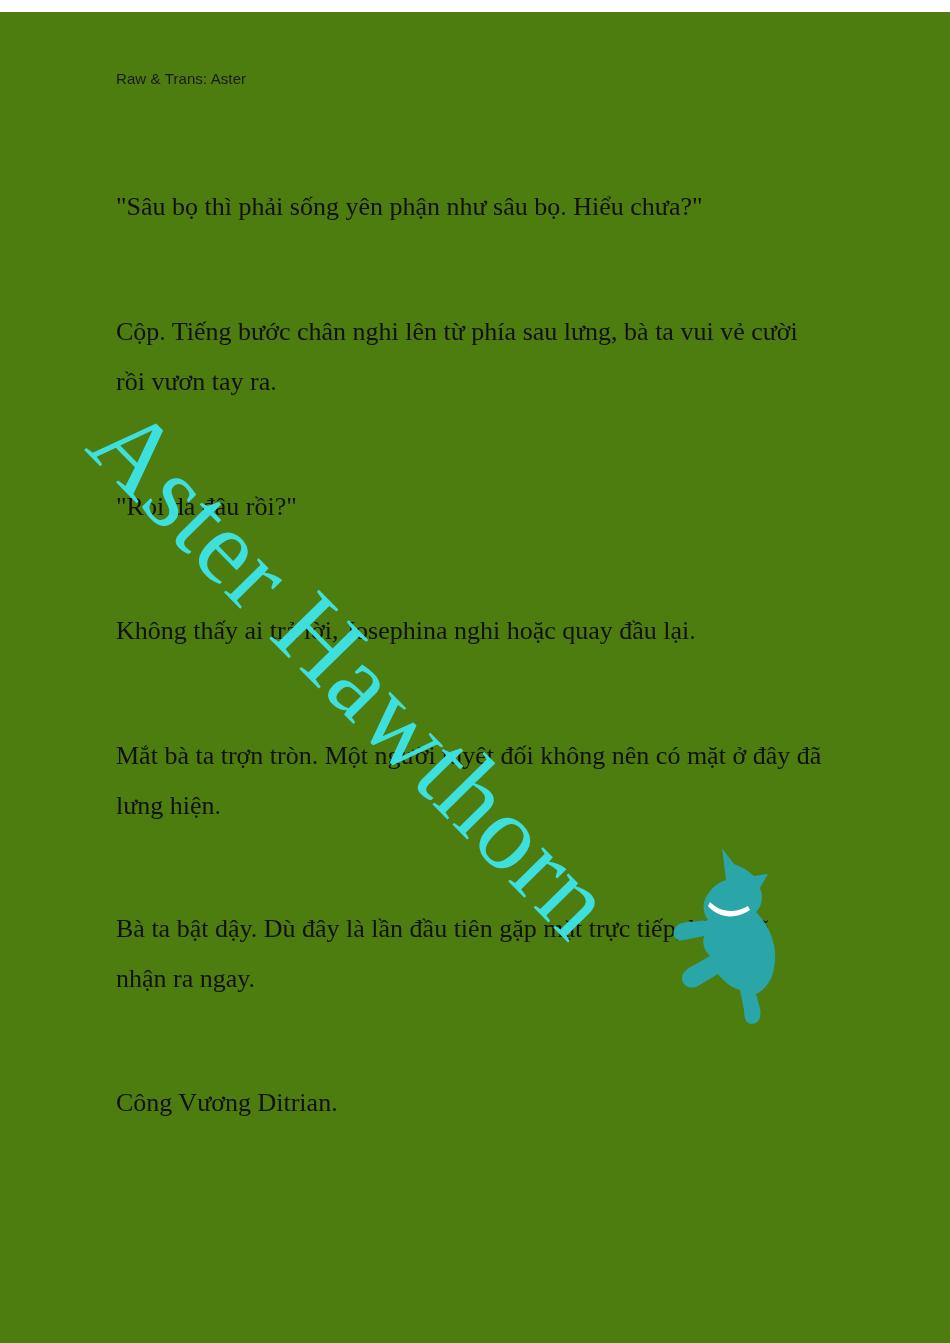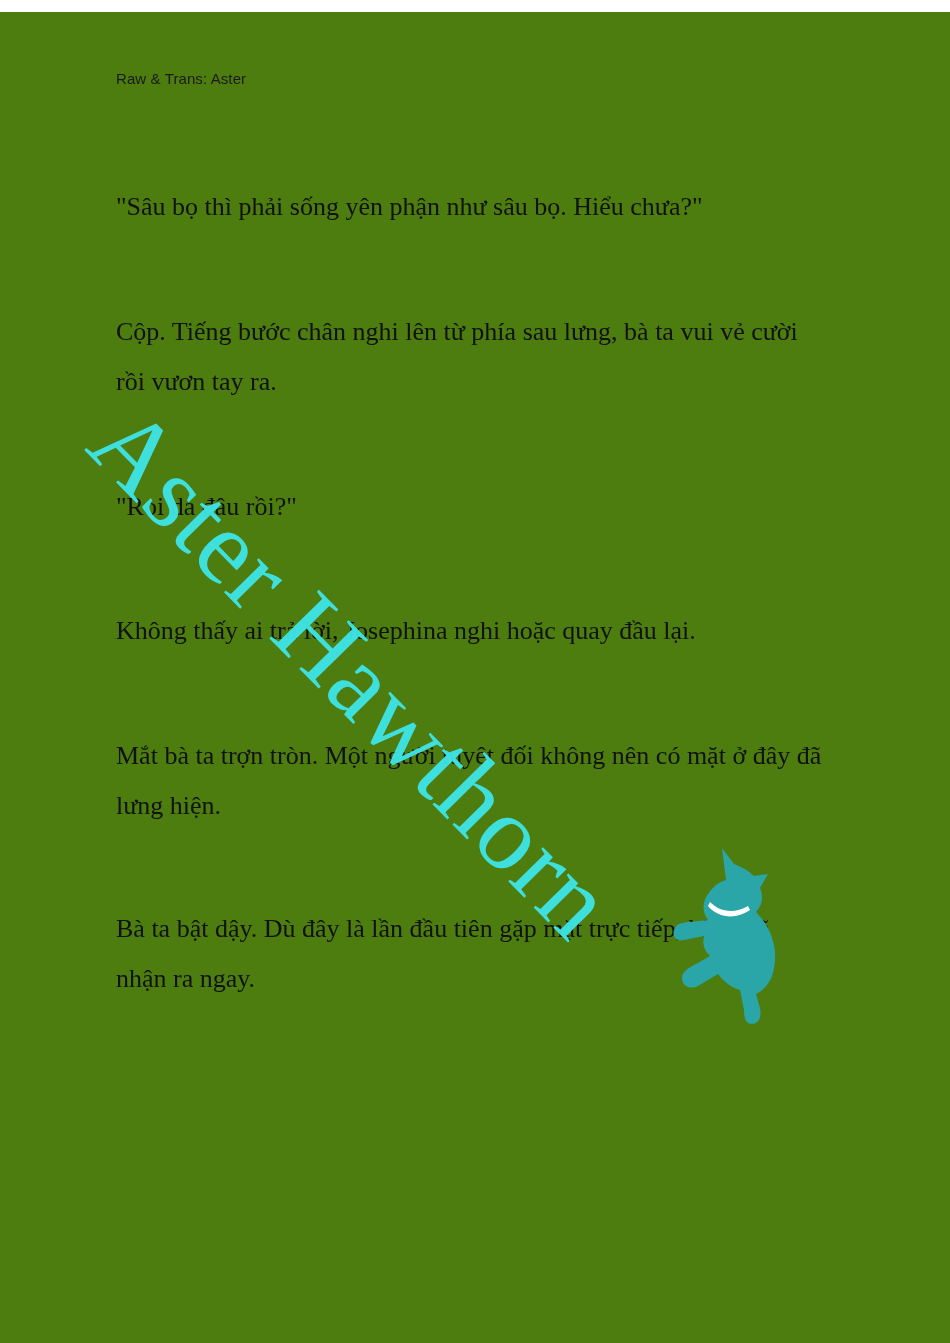--- a/index.html
+++ b/index.html
@@ -71,20 +71,21 @@
 <div class="page">
 
   <div class="header">Raw &amp; Trans: Aster</div>
 
   <p class="para" style="top:170px;">"Sâu bọ thì phải sống yên phận như sâu bọ. Hiểu chưa?"</p>
   <p class="para" style="top:295px; width:710px;">Cộp. Tiếng bước chân nghi lên từ phía sau lưng, bà ta vui vẻ cười rồi vươn tay ra.</p>
   <p class="para" style="top:470px;">"Roi da đâu rồi?"</p>
   <p class="para" style="top:594px;">Không thấy ai trả lời, Josephina nghi hoặc quay đầu lại.</p>
   <p class="para" style="top:719px; width:710px;">Mắt bà ta trợn tròn. Một người tuyệt đối không nên có mặt ở đây đã lưng hiện.</p>
   <p class="para" style="top:892px; width:700px;">Bà ta bật dậy. Dù đây là lần đầu tiên gặp mặt trực tiếp, bà ta đã nhận ra ngay.</p>
+  <p class="para" style="top:1066px;">Công Vương Ditrian.</p>
 
   <div class="watermark">Aster Hawthorn</div>
 
   <svg class="cat" viewBox="0 0 110 186" xmlns="http://www.w3.org/2000/svg">
     <path fill="#2aa5a8" d="
       M58 40
       L54 8
       L66 24
       C72 26 80 30 86 36
       L100 34

